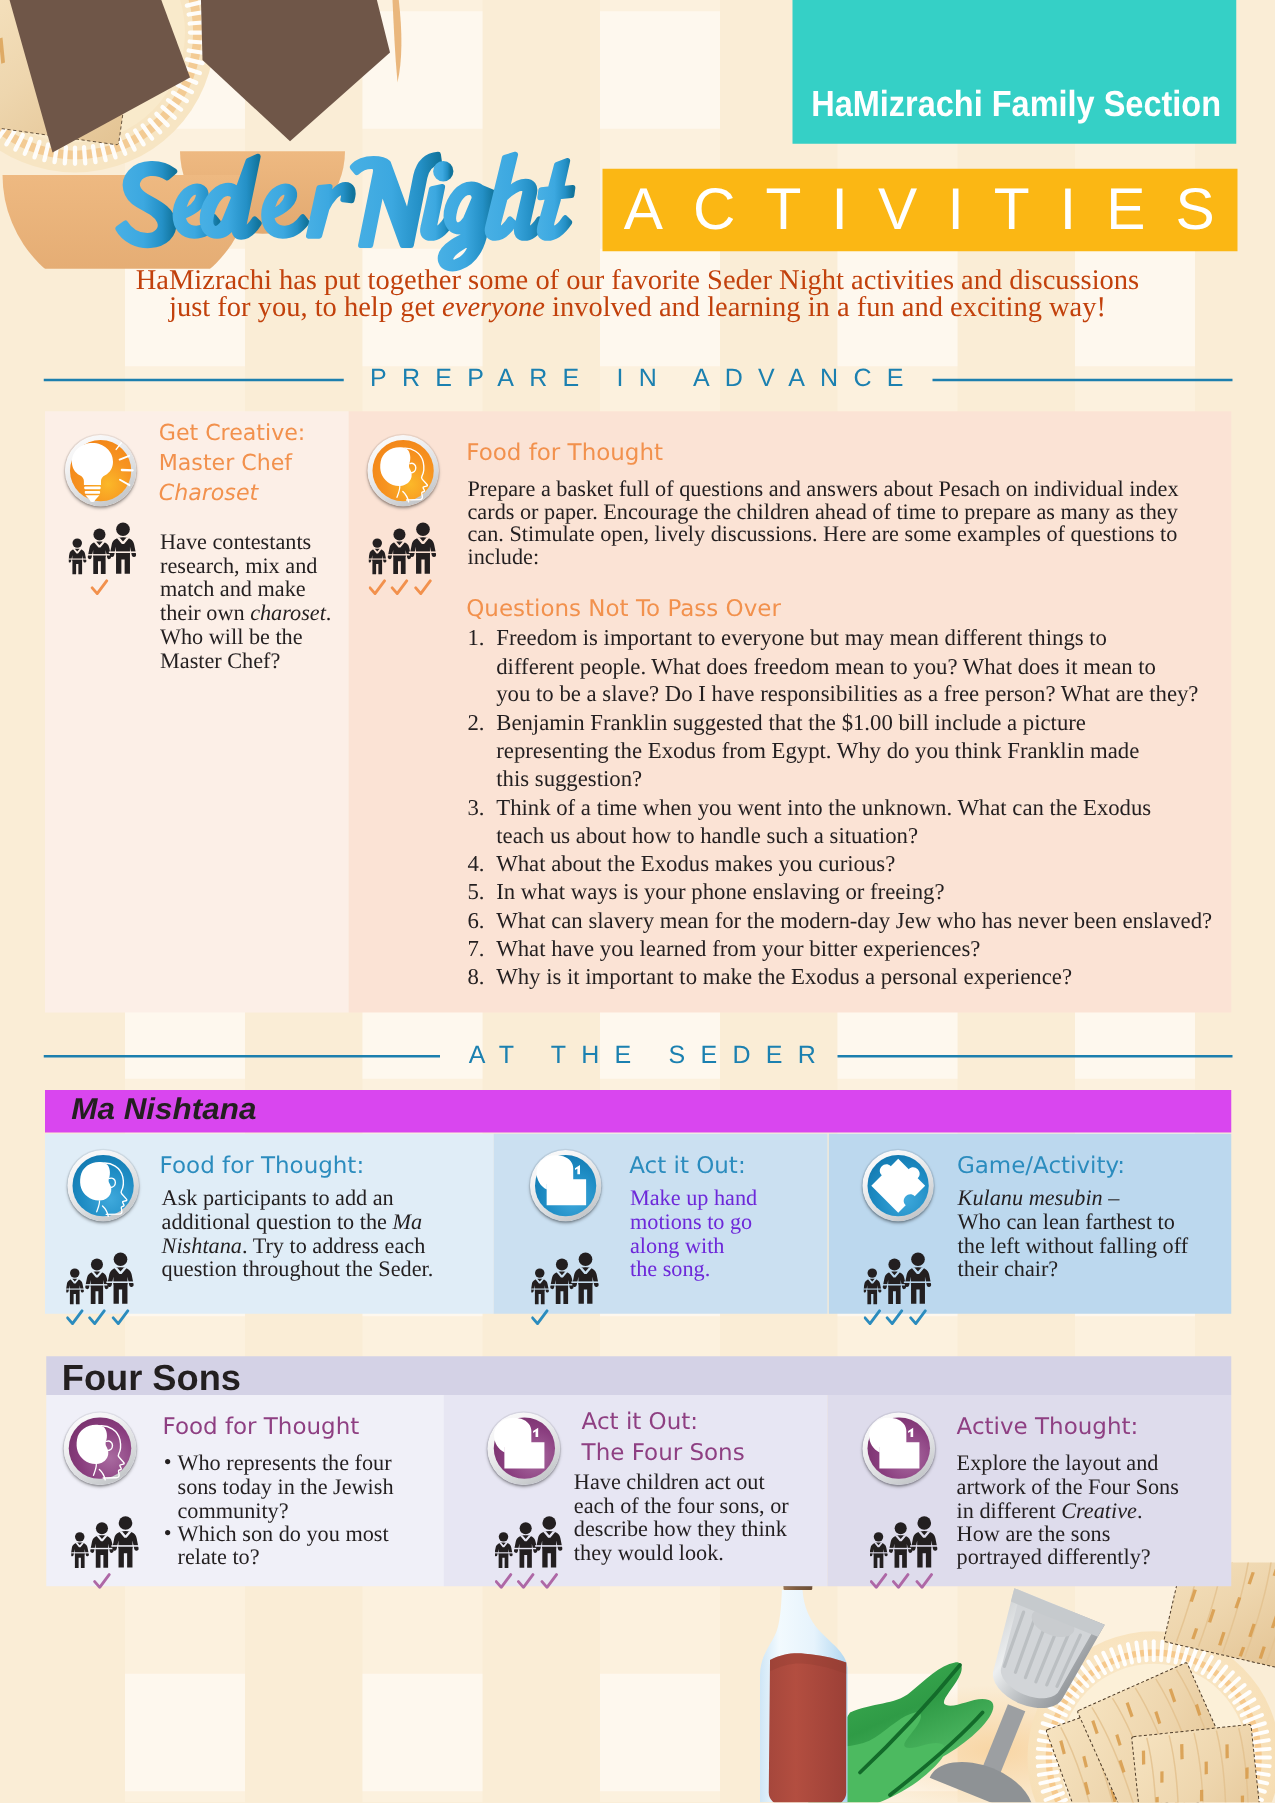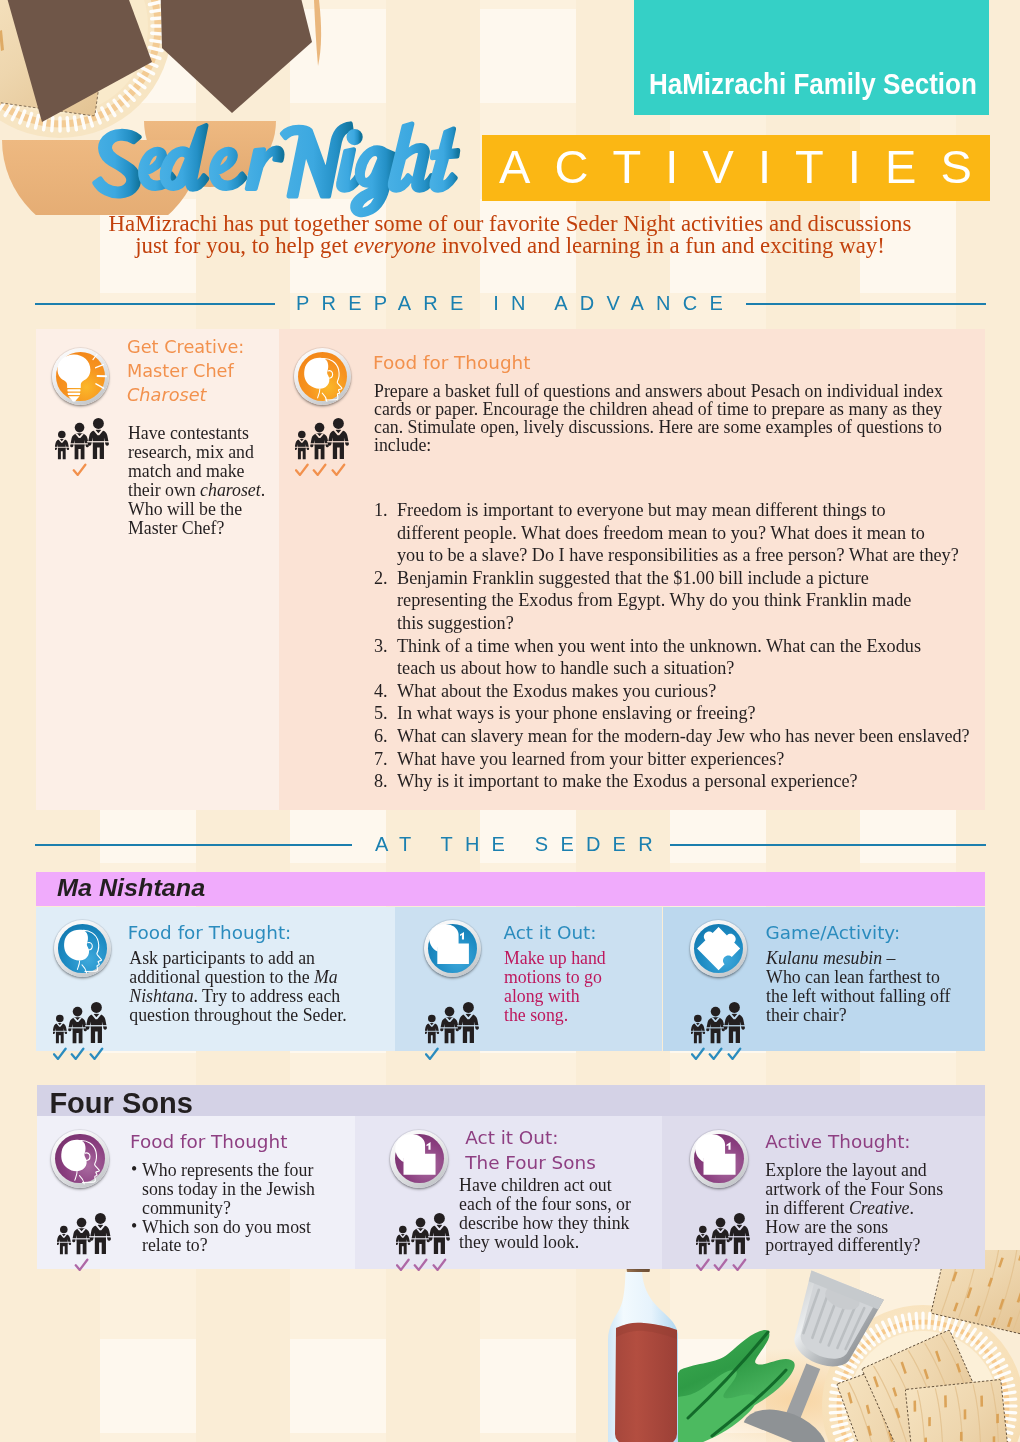--- a/index.html
+++ b/index.html
@@ -54,21 +54,21 @@
   .ico-purple{background:radial-gradient(circle at 66% 66%, #A96BA0 0%, #8A3E7F 50%, #6E2A62 100%);}
 
   
   .people{position:absolute;}
   .people svg{display:block;}
 
   h3.cat{margin:0;font-family:"DejaVu Sans",sans-serif;font-weight:400;}
   p.body{margin:0;}
 
   
-  #blue-hdr{left:36px;top:871.6px;width:949px;height:34.8px;background:#f0abfc;z-index:3;}
+  #blue-hdr{left:36px;top:871.6px;width:949px;height:34.8px;background:#d946ef;z-index:3;}
   #blue-hdr span{position:absolute;left:21px;top:2.2px;font-family:"Liberation Sans",sans-serif;
                  font-weight:bold;font-style:italic;font-size:24px;color:#231F20;
                  transform:scaleX(1.048);transform-origin:0 50%;}
   #b1{left:36px;top:907px;width:358.7px;height:144px;background:#E0EDF7;z-index:3;}
   #b2{left:394.7px;top:907px;width:267.8px;height:144px;background:#CBE0F1;z-index:3;}
   #b3{left:662.5px;top:907px;width:322.5px;height:144px;background:#BCD8EE;z-index:3;}
 
   
   #pur-hdr{left:37.3px;top:1085.1px;width:947.7px;height:31.2px;background:#D4D2E6;z-index:3;}
   #pur-hdr span{position:absolute;left:12.1px;top:2.2px;font-family:"Liberation Sans",sans-serif;
@@ -478,20 +478,21 @@
           <use href="#neck" fill="#FBE3D5"></use>
           <use href="#belt" fill="#FBE3D5"></use>
         </g>
         <path d="M1 62.3 l4.0 4.6 7.6 -10.2" fill="none" stroke="#F2914D" stroke-width="2.3" stroke-linecap="round" stroke-linejoin="round"></path>
         <path d="M18.75 62.3 l4.0 4.6 7.6 -10.2" fill="none" stroke="#F2914D" stroke-width="2.3" stroke-linecap="round" stroke-linejoin="round"></path>
         <path d="M37.6 62.3 l4.0 4.6 7.6 -10.2" fill="none" stroke="#F2914D" stroke-width="2.3" stroke-linecap="round" stroke-linejoin="round"></path>
       </svg>
     </div>
   <h3 class="cat" style="position:absolute;left:94px;top:21.6px;font-size:18.4px;line-height:24.3px;color:#F2914D;">Food for Thought</h3>
   <p class="body" style="position:absolute;left:95px;top:53px;width:570px;font-size:17.8px;line-height:18.1px;color:#231F20;">Prepare a basket full of questions and answers about Pesach on individual index<br>cards or paper. Encourage the children ahead of time to prepare as many as they<br>can. Stimulate open, lively discussions. Here are some examples of questions to<br>include:</p>
+  <h3 class="cat" style="position:absolute;left:94px;top:147px;font-size:18.4px;line-height:24.3px;color:#F2914D;">Questions Not To Pass Over</h3>
   <ol class="qs" id="qlist" style="position:absolute;left:95px;top:170px;width:600px;font-size:18.2px;line-height:22.6px;color:#231F20;">
       <li><span class="n">1.</span>Freedom is important to everyone but may mean different things to<br>different people. What does freedom mean to you? What does it mean to<br>you to be a slave? Do I have responsibilities as a free person? What are they?</li>
       <li><span class="n">2.</span>Benjamin Franklin suggested that the $1.00 bill include a picture<br>representing the Exodus from Egypt. Why do you think Franklin made<br>this suggestion?</li>
       <li><span class="n">3.</span>Think of a time when you went into the unknown. What can the Exodus<br>teach us about how to handle such a situation?</li>
       <li><span class="n">4.</span>What about the Exodus makes you curious?</li>
       <li><span class="n">5.</span>In what ways is your phone enslaving or freeing?</li>
       <li><span class="n">6.</span>What can slavery mean for the modern-day Jew who has never been enslaved?</li>
       <li><span class="n">7.</span>What have you learned from your bitter experiences?</li>
       <li><span class="n">8.</span>Why is it important to make the Exodus a personal experience?</li>
     </ol>
@@ -565,21 +566,21 @@
         </g>
         <g transform="translate(22.45,10) scale(0.419)">
           <use href="#person" fill="#231F20"></use>
           <use href="#neck" fill="#CBE0F1"></use>
           <use href="#belt" fill="#CBE0F1"></use>
         </g>
         <path d="M1 62.3 l4.0 4.6 7.6 -10.2" fill="none" stroke="#2B8CBE" stroke-width="2.3" stroke-linecap="round" stroke-linejoin="round"></path>
       </svg>
     </div>
   <h3 class="cat" style="position:absolute;left:108.7px;top:13.6px;font-size:18.4px;line-height:24.3px;color:#2B8CBE;">Act it Out:</h3>
-  <p class="body" style="position:absolute;left:109.3px;top:42.4px;width:112px;font-size:17.8px;line-height:18.8px;color:#be185d;">Make up hand<br>motions to go<br>along with<br>the song.</p>
+  <p class="body" style="position:absolute;left:109.3px;top:42.4px;width:112px;font-size:17.8px;line-height:18.8px;color:#6d28d9;">Make up hand<br>motions to go<br>along with<br>the song.</p>
 </div>
 <div class="abs" id="b3">
   <div class="badge" style="left: 27.8px; top: 13.3px; width: 57.2px; height: 57.2px; --cut: #1E8CC4;">
       <div class="ring"></div>
       <div class="core ico-blue" style="inset:4.1756px"></div>
       <svg width="57.2" height="57.2" viewBox="0 0 57.2 57.2">
         <g transform="translate(7.436,7.436) scale(0.42328000000000005)">
           <use href="#puzzle" fill="#fff"></use>
         </g>
       </svg>

